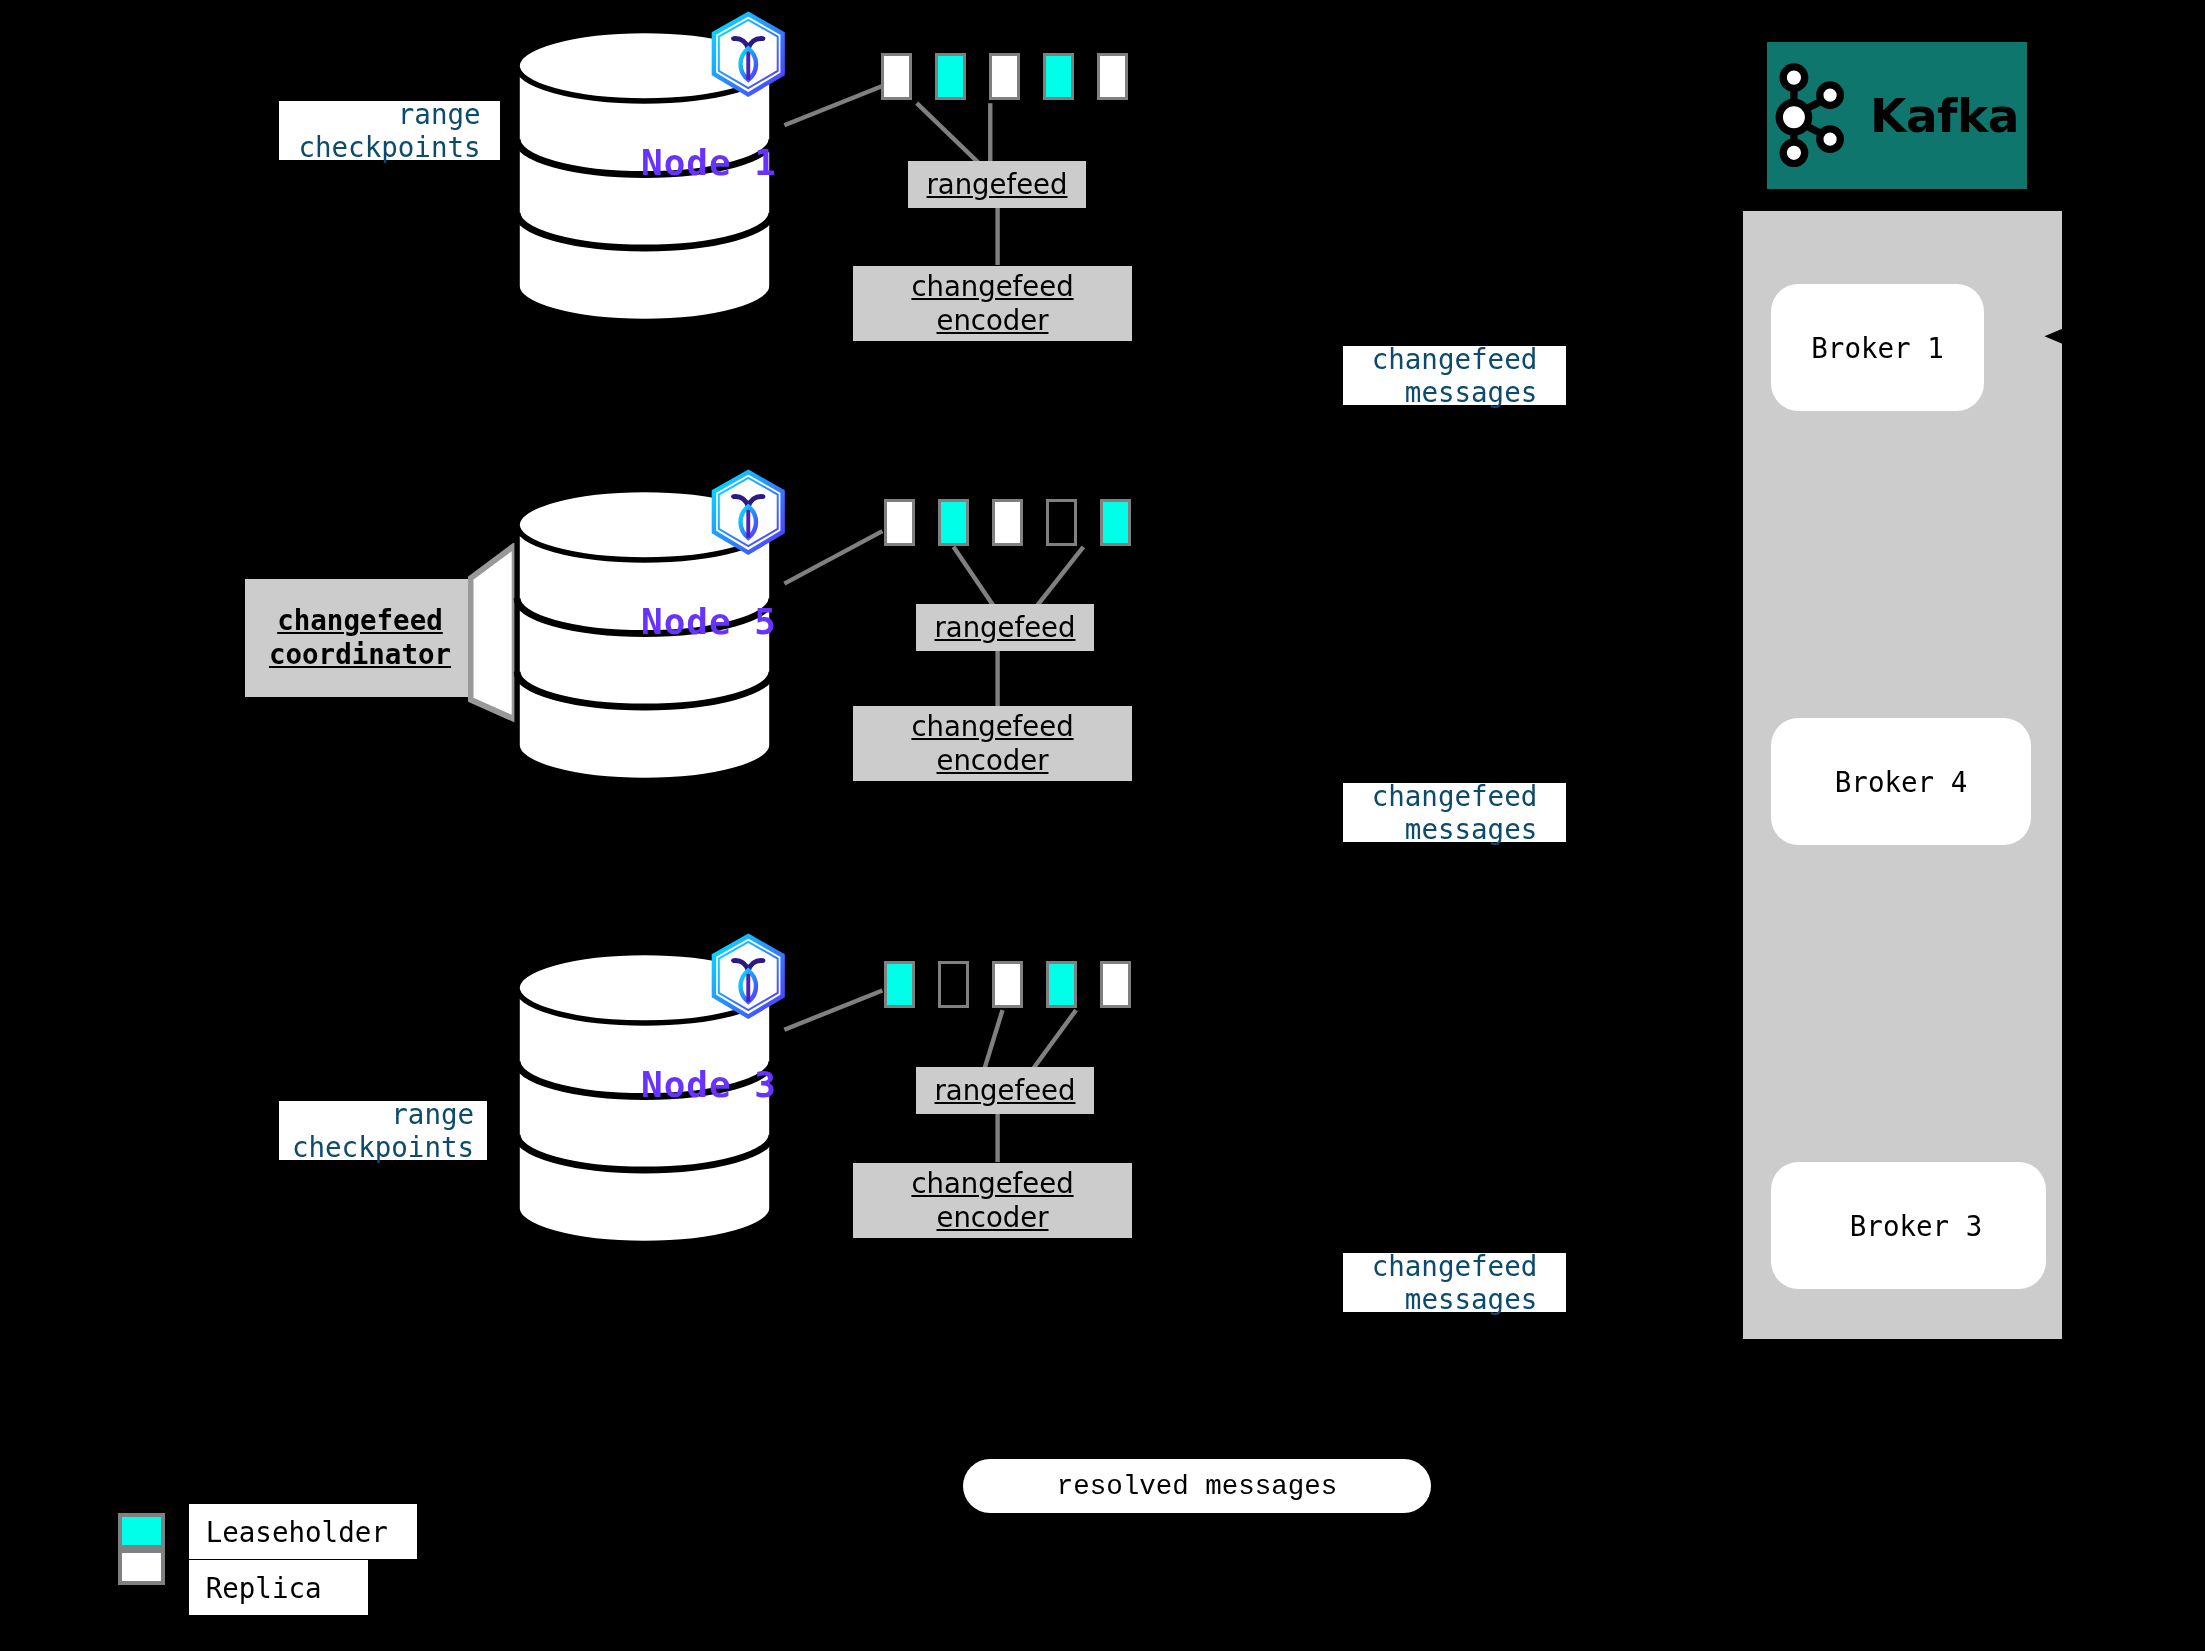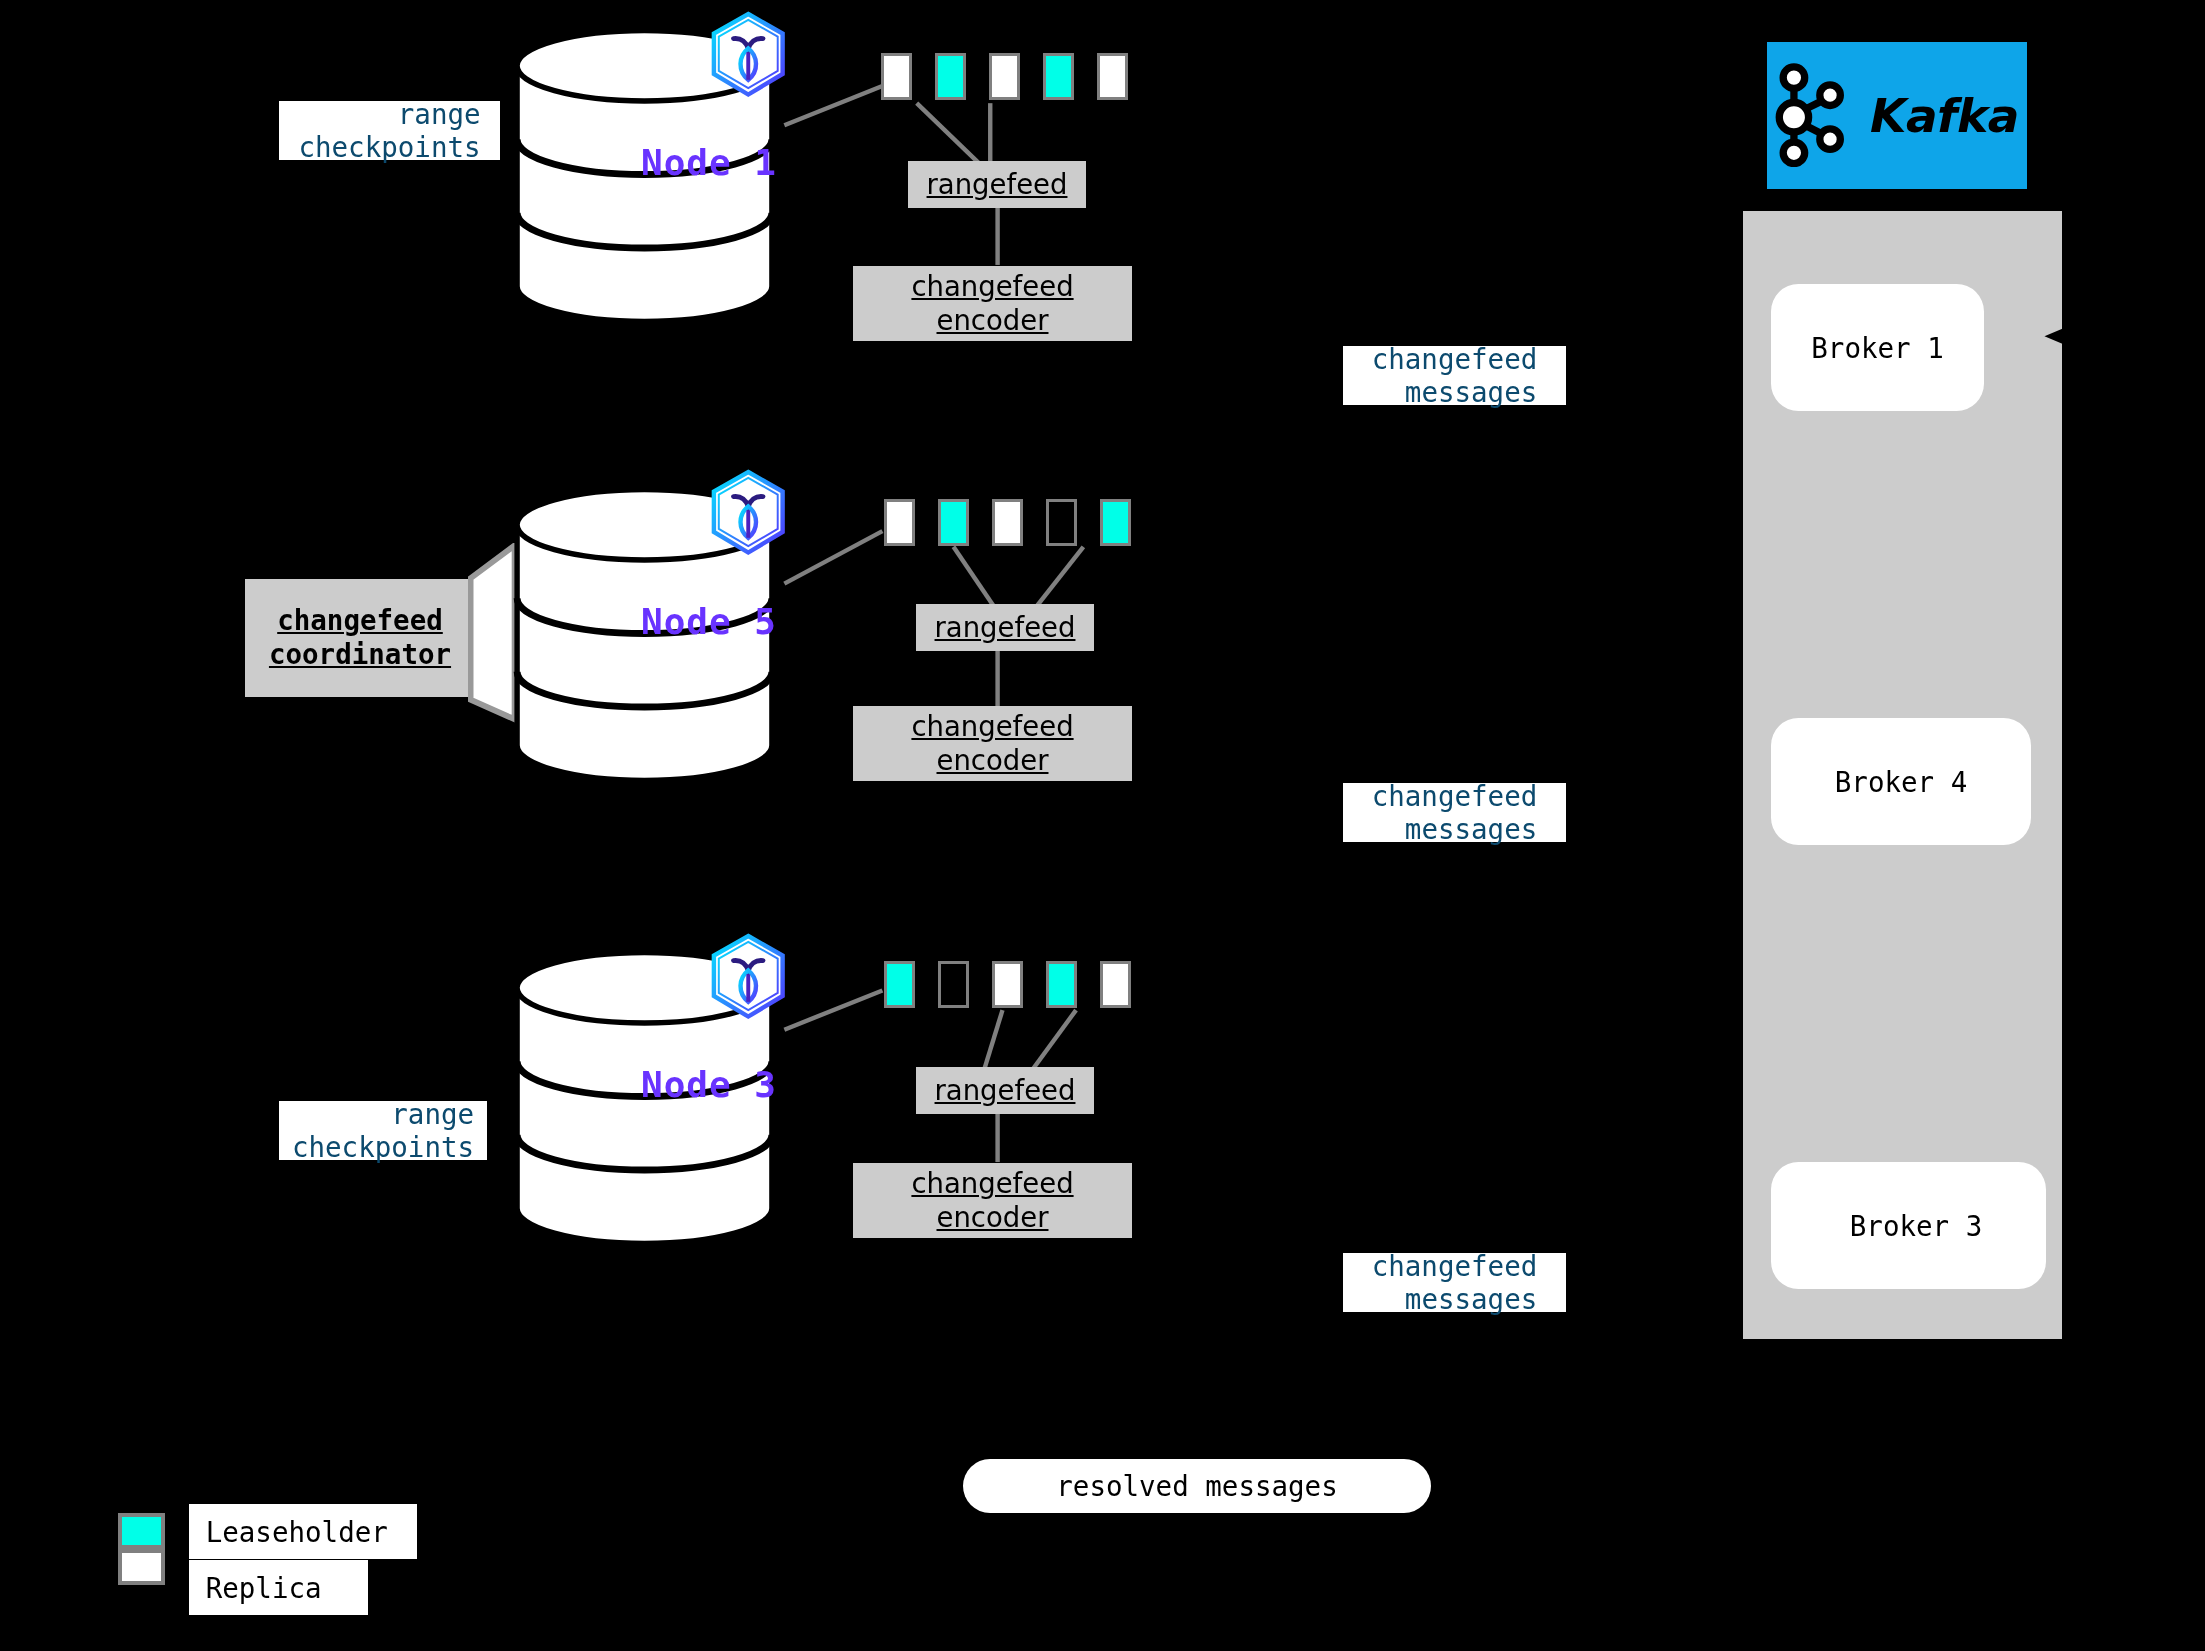--- a/index.html
+++ b/index.html
@@ -40,22 +40,22 @@
   .range{
     position:absolute;width:24.5px;height:41px;
     border:3.4px solid #808080;box-sizing:content-box;
   }
   .range.replica{background:#ffffff;}
   .range.leaseholder{background:#00ffe8;}
   .range.empty{background:transparent;}
 
   
   .kafka-logo{
-    position:absolute;background:#0ea5e9;
-    display:flex;align-items:center;justify-content:center;gap:21px;font-style:italic;
+    position:absolute;background:#0f766e;
+    display:flex;align-items:center;justify-content:center;gap:21px;
   }
   .kafka-word{
     font-family:"DejaVu Sans","Liberation Sans",sans-serif;
     font-weight:bold;font-size:47px;color:#000;letter-spacing:-0.5px;
   }
   .kafka-panel{position:absolute;background:#cccccc;}
   .broker{
     position:absolute;background:#ffffff;border-radius:27.5px;
     display:flex;align-items:center;justify-content:center;
     font-family:"DejaVu Sans Mono","Liberation Mono",monospace;
@@ -275,21 +275,21 @@
 <div class="broker" style="left:1771px;top:284px;width:213px;height:127px;">Broker 1</div>
 <div class="broker" style="left:1771px;top:718px;width:260px;height:127px;">Broker 4</div>
 <div class="broker" style="left:1771px;top:1162px;width:260px;height:127px;padding-left:15px;">Broker 3</div>
 
 <span class="abs" style="left:2042px;top:324px;">
   <svg width="24.5" height="24.5" viewBox="0 0 50 50">
     <polygon points="45,8 5,25 45,42" fill="#000"></polygon>
   </svg>
 </span>
 
-<div class="pill" style="left:963px;top:1459px;width:468px;height:54px;">resolved messages</div>
+<div class="pill" style="left:963px;top:1459px;width:468px;height:54px;font-family:Liberation Mono, monospace;">resolved messages</div>
 
 <div class="abs" style="left:118px;top:1513px;">
   <span class="legend-sw" style="left:0;top:0;background:#00ffe8;"></span>
   <span class="legend-txt" style="left:71px;top:-8.8px;width:211px;height:55px;">Leaseholder</span>
 
   <span class="legend-sw" style="left:0;top:36px;background:#ffffff;"></span>
   <span class="legend-txt" style="left:71px;top:47px;width:162px;height:55px;">Replica</span>
 </div>
 
 

